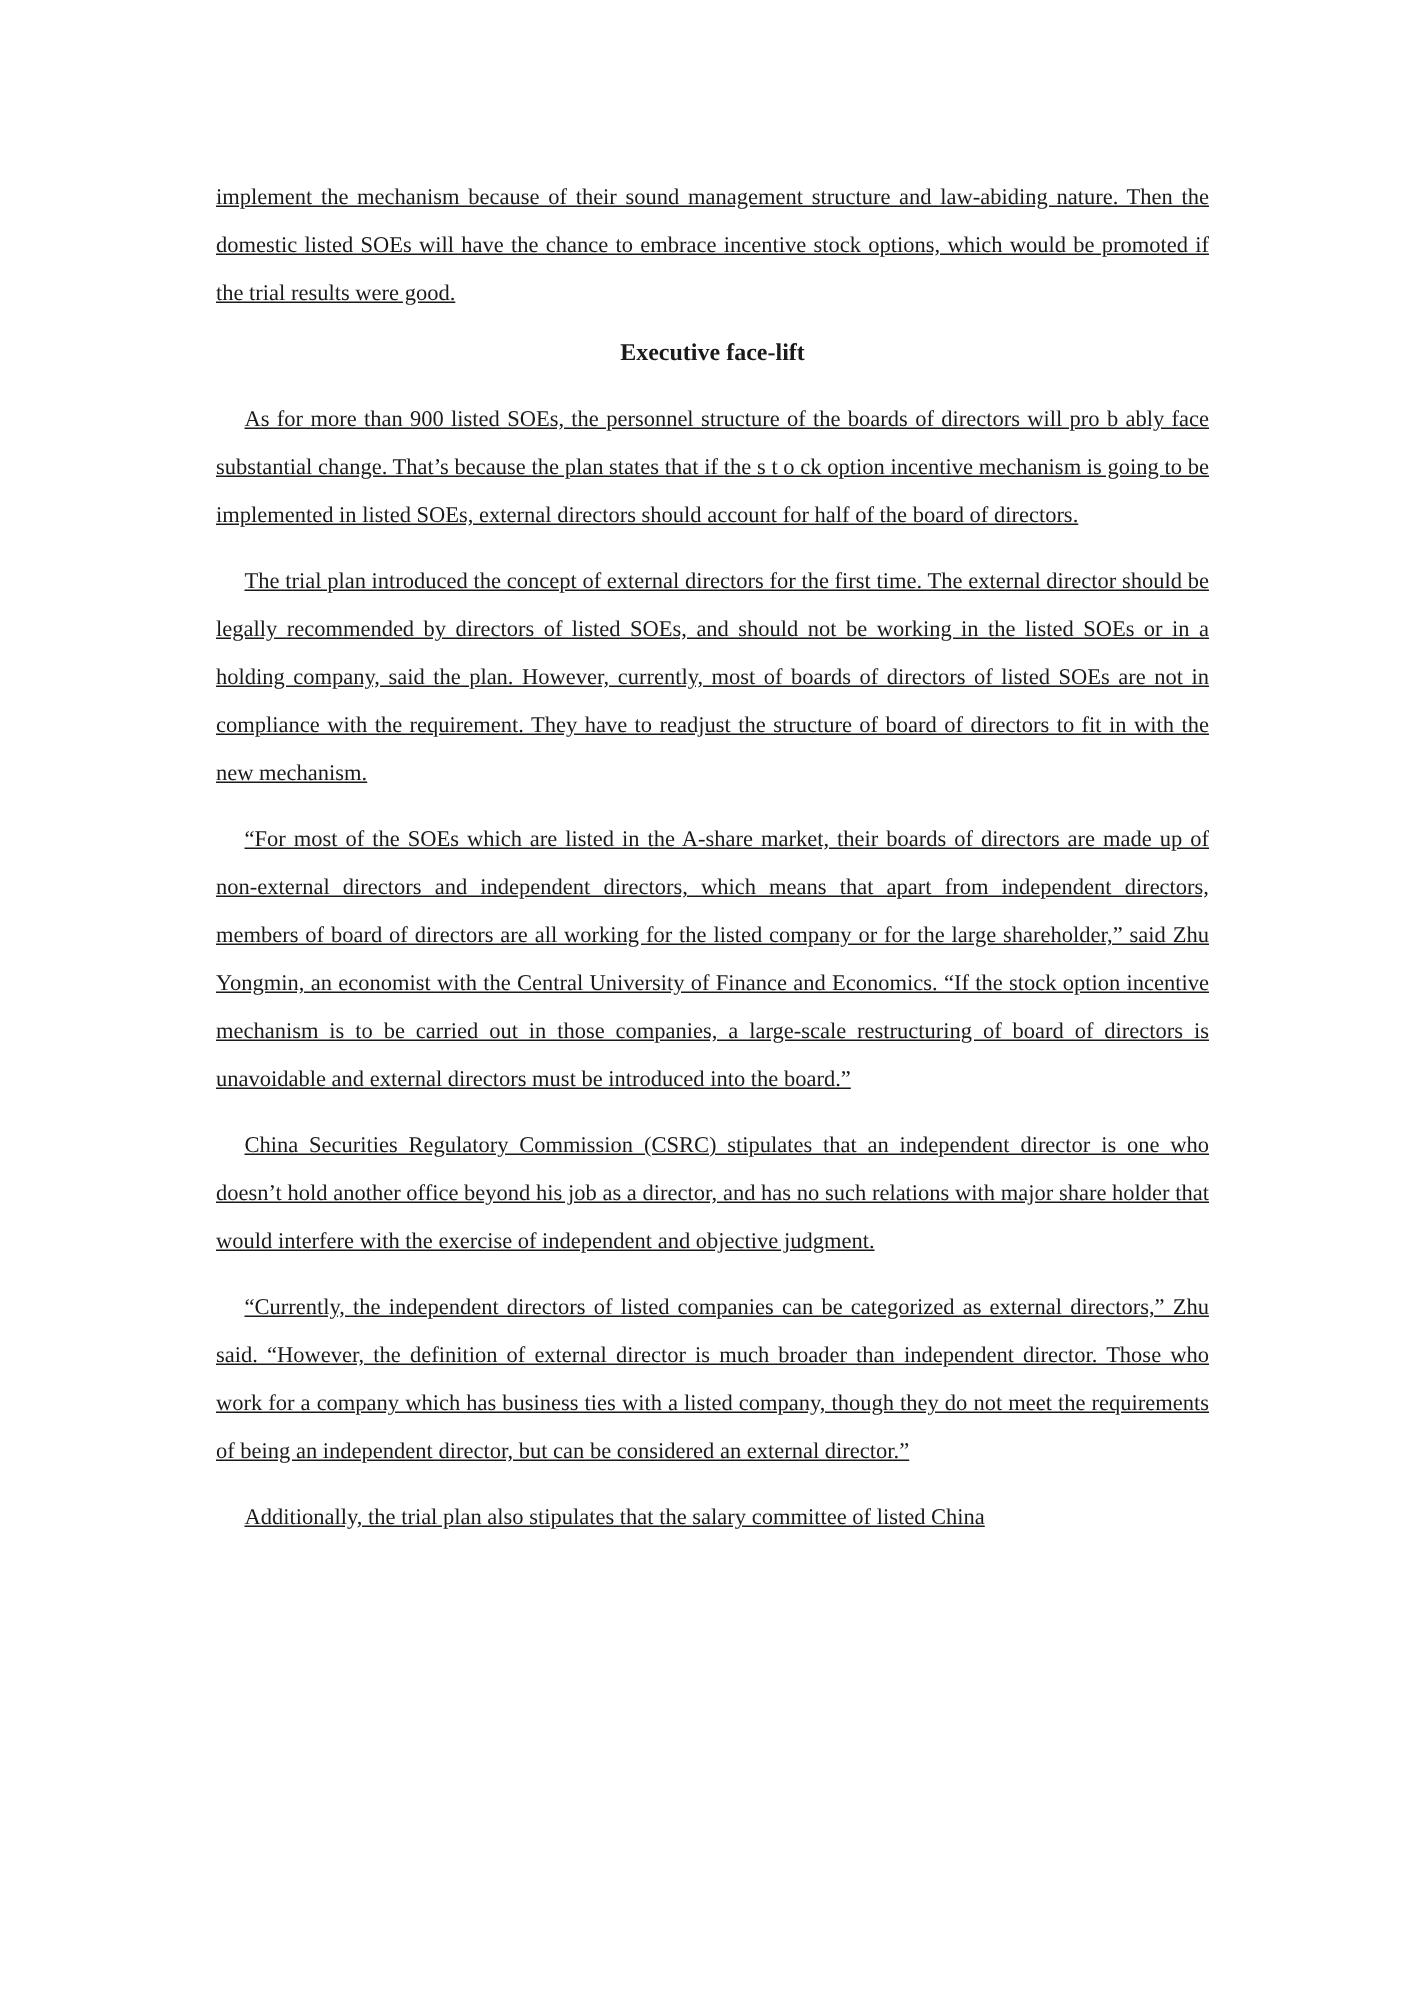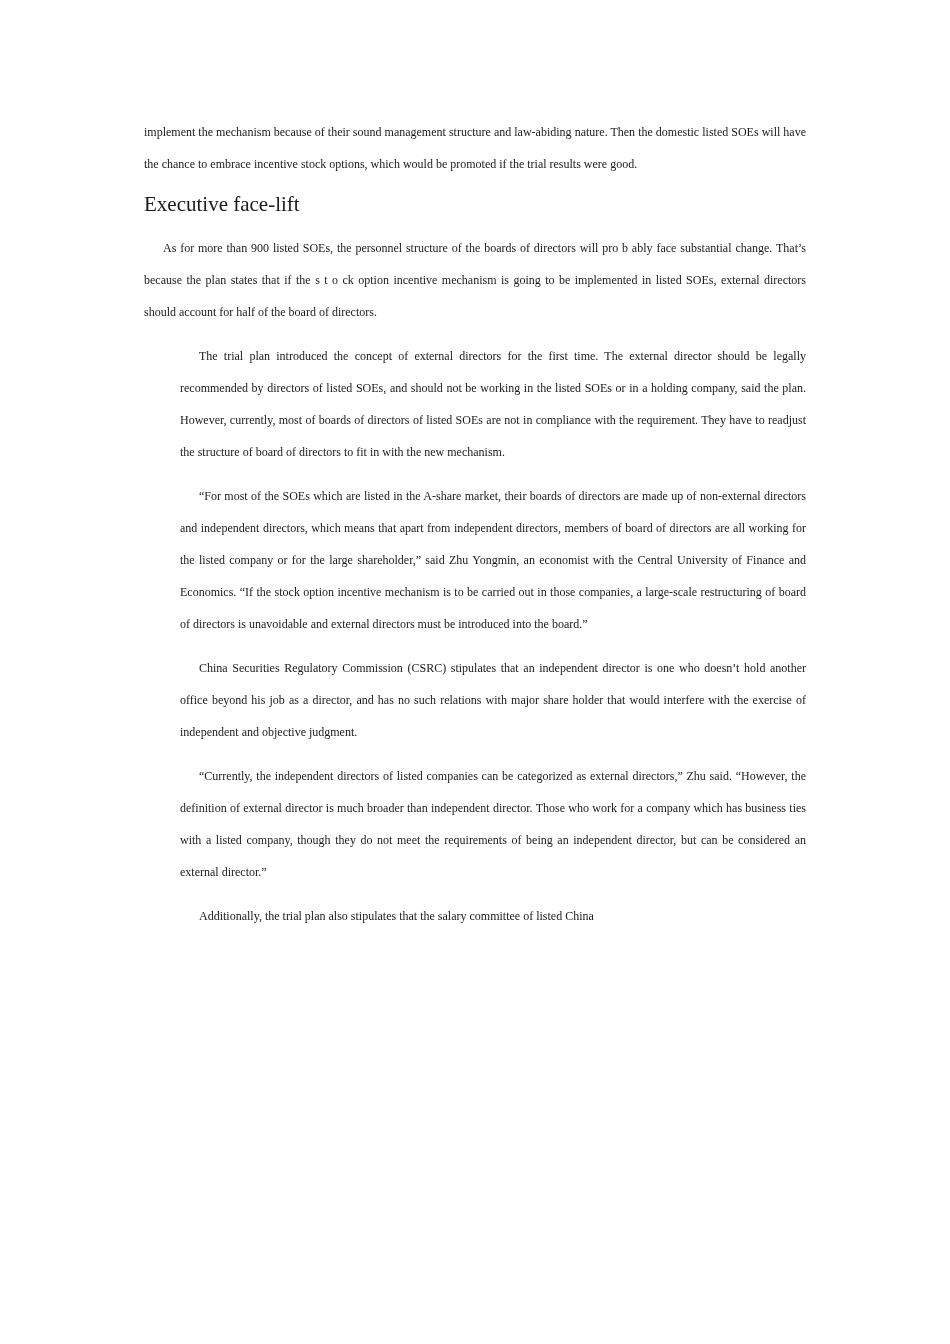--- a/index.html
+++ b/index.html
@@ -16,37 +16,38 @@
       color: #1a1a1a;
     }
     .page {
       position: absolute;
       left: 144px;
       top: 116px;
       width: 662px;
     }
     p {
       margin: 0;
-      font-size: 12px;
+      font-size: 15px;
       line-height: 32px;
       text-align: justify;
       text-justify: inter-word;
+      text-decoration: underline;
     }
     p.indent {
       text-indent: 19px;
     }
     .para-gap {
       margin-top: 12px;
-      margin-left: 36px;
     }
     h2 {
       margin: 0;
-      font-weight: normal;
-      font-size: 21px;
+      font-weight: bold;
+      font-size: 16px;
       line-height: 28px;
+      text-align: center;
       padding-top: 10px;
       padding-bottom: 14px;
     }
   </style>
 </head>
 <body>
 
 <div class="page">
   <p>implement the mechanism because of their sound management structure and law-abiding nature. Then the domestic listed SOEs will have the chance to embrace incentive stock options, which would be promoted if the trial results were good.</p>
 

